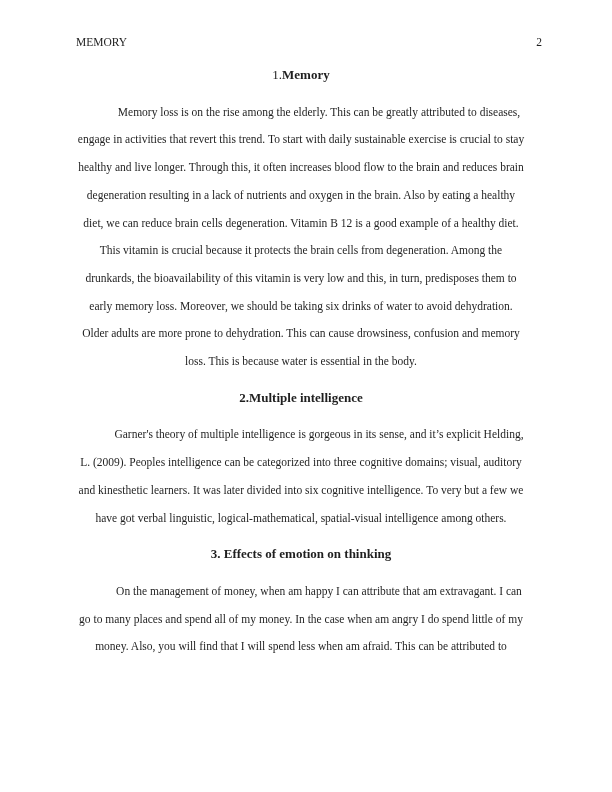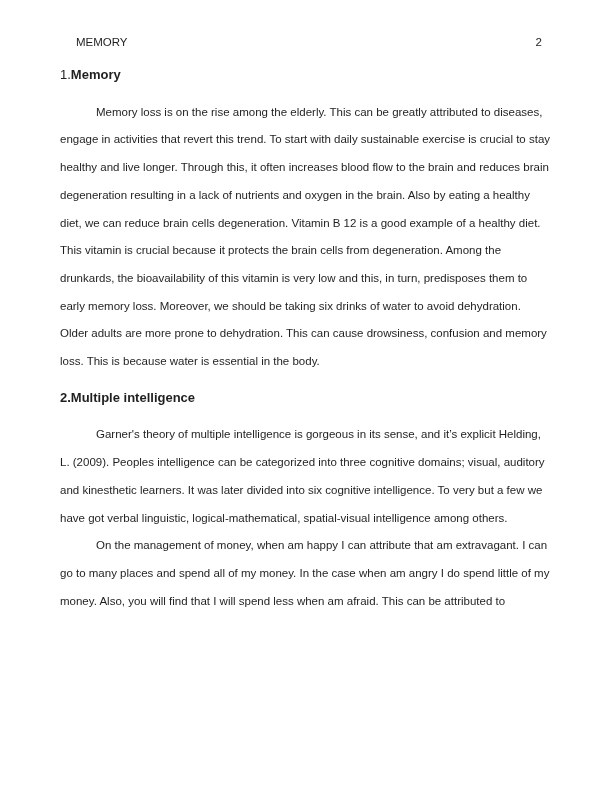--- a/index.html
+++ b/index.html
@@ -6,22 +6,23 @@
     margin: 0;
     padding: 0;
     background: #ffffff;
   }
   .page {
     position: relative;
     width: 612px;
     height: 792px;
     background: #ffffff;
     overflow: hidden;
-    font-family: Liberation Sans, sans-serif;
+    font-family: Liberation Serif, serif;
     color: #1f1f1f;
+    text-align: center;
     -webkit-font-smoothing: antialiased;
   }
   .running-header {
     position: absolute;
     top: 35px;
     left: 76px;
     width: 466px;
     display: flex;
     justify-content: space-between;
     font-size: 11.5px;
@@ -88,20 +89,21 @@
       <section>
         <h2 class="section-heading"><span>2.</span><span>Multiple intelligence</span></h2>
         <p class="paragraph">
           <span class="line first-line">Garner's theory of multiple intelligence is gorgeous in its sense, and it’s explicit Helding,</span>
           <span class="line">L. (2009). Peoples intelligence can be categorized into three cognitive domains; visual, auditory</span>
           <span class="line">and kinesthetic learners. It was later divided into six cognitive intelligence. To very but a few we</span>
           <span class="line">have got verbal linguistic, logical-mathematical, spatial-visual intelligence among others.</span>
         </p>
       </section>
       <section>
+        <h2 class="section-heading"><span>3. </span><span>Effects of emotion on thinking</span></h2>
         <p class="paragraph">
           <span class="line first-line">On the management of money, when am happy I can attribute that am extravagant. I can</span>
           <span class="line">go to many places and spend all of my money. In the case when am angry I do spend little of my</span>
           <span class="line">money. Also, you will find that I will spend less when am afraid. This can be attributed to</span>
         </p>
       </section>
     </main>
 </div>
 
 </body></html>

